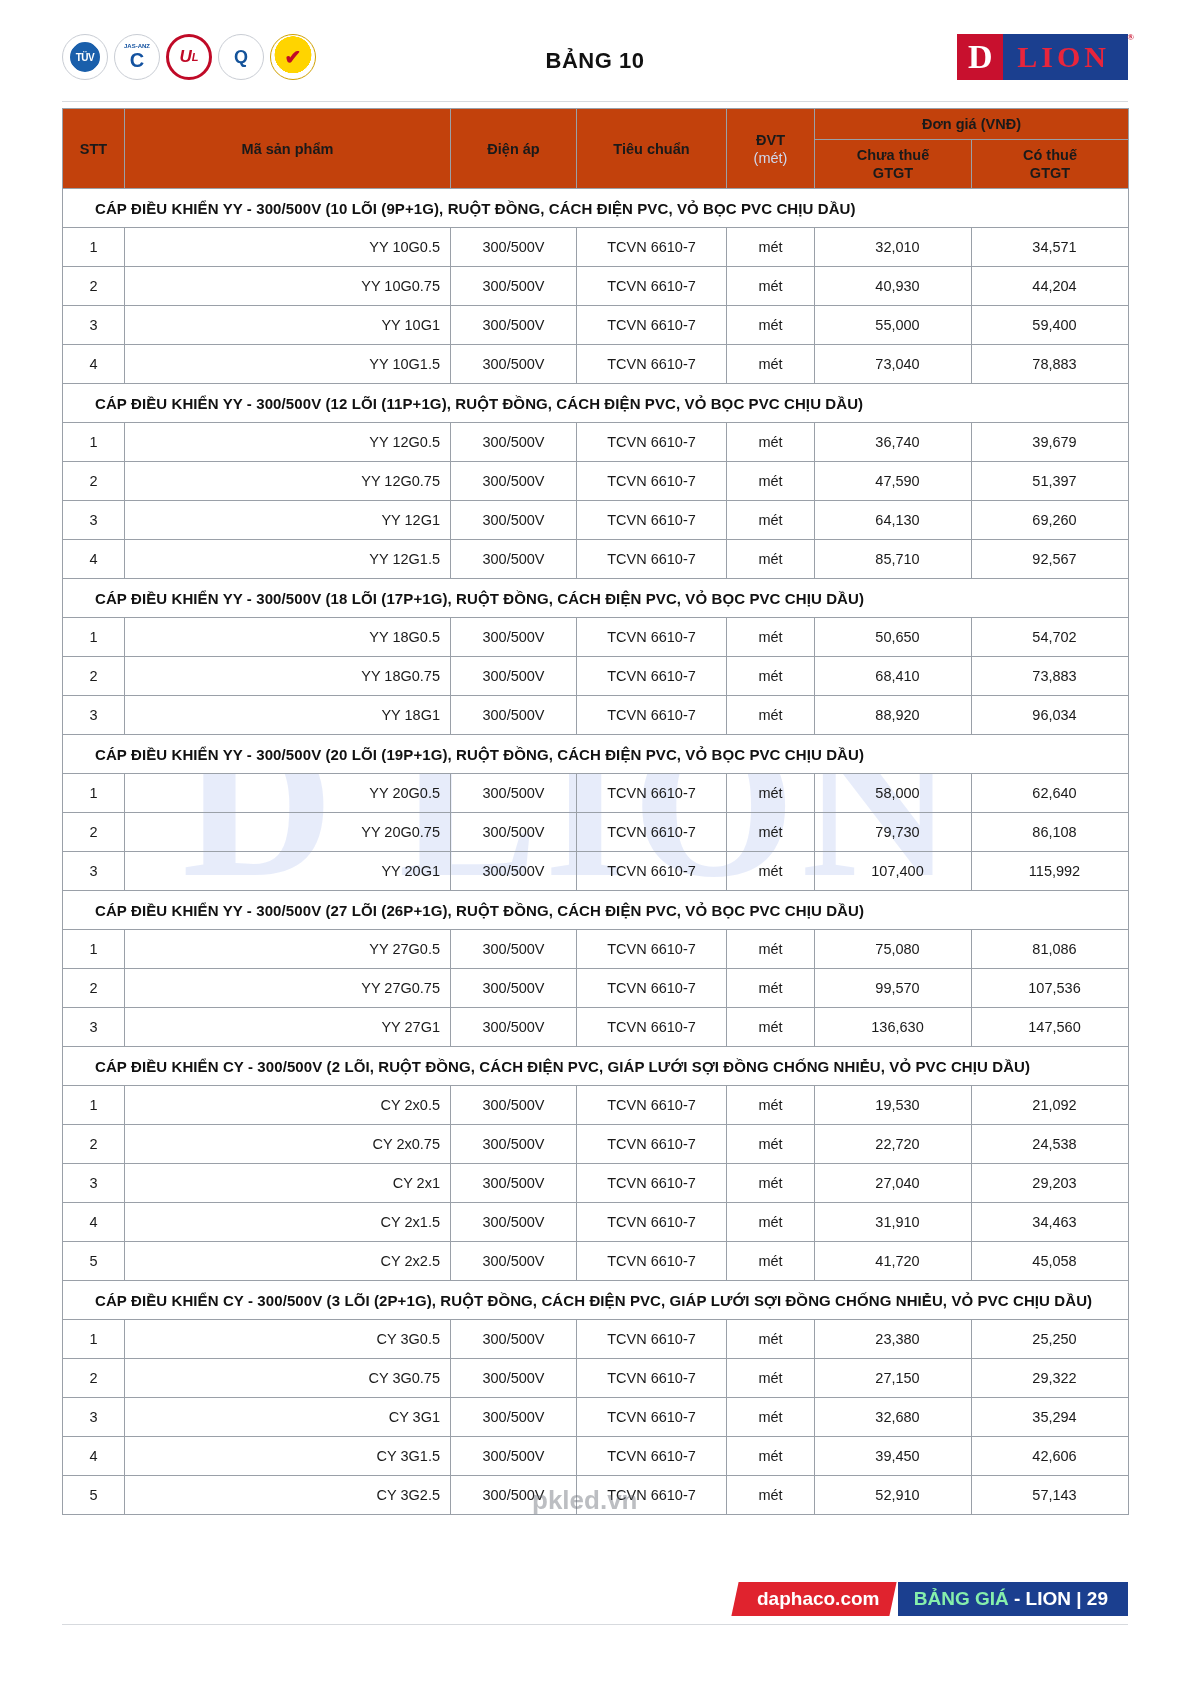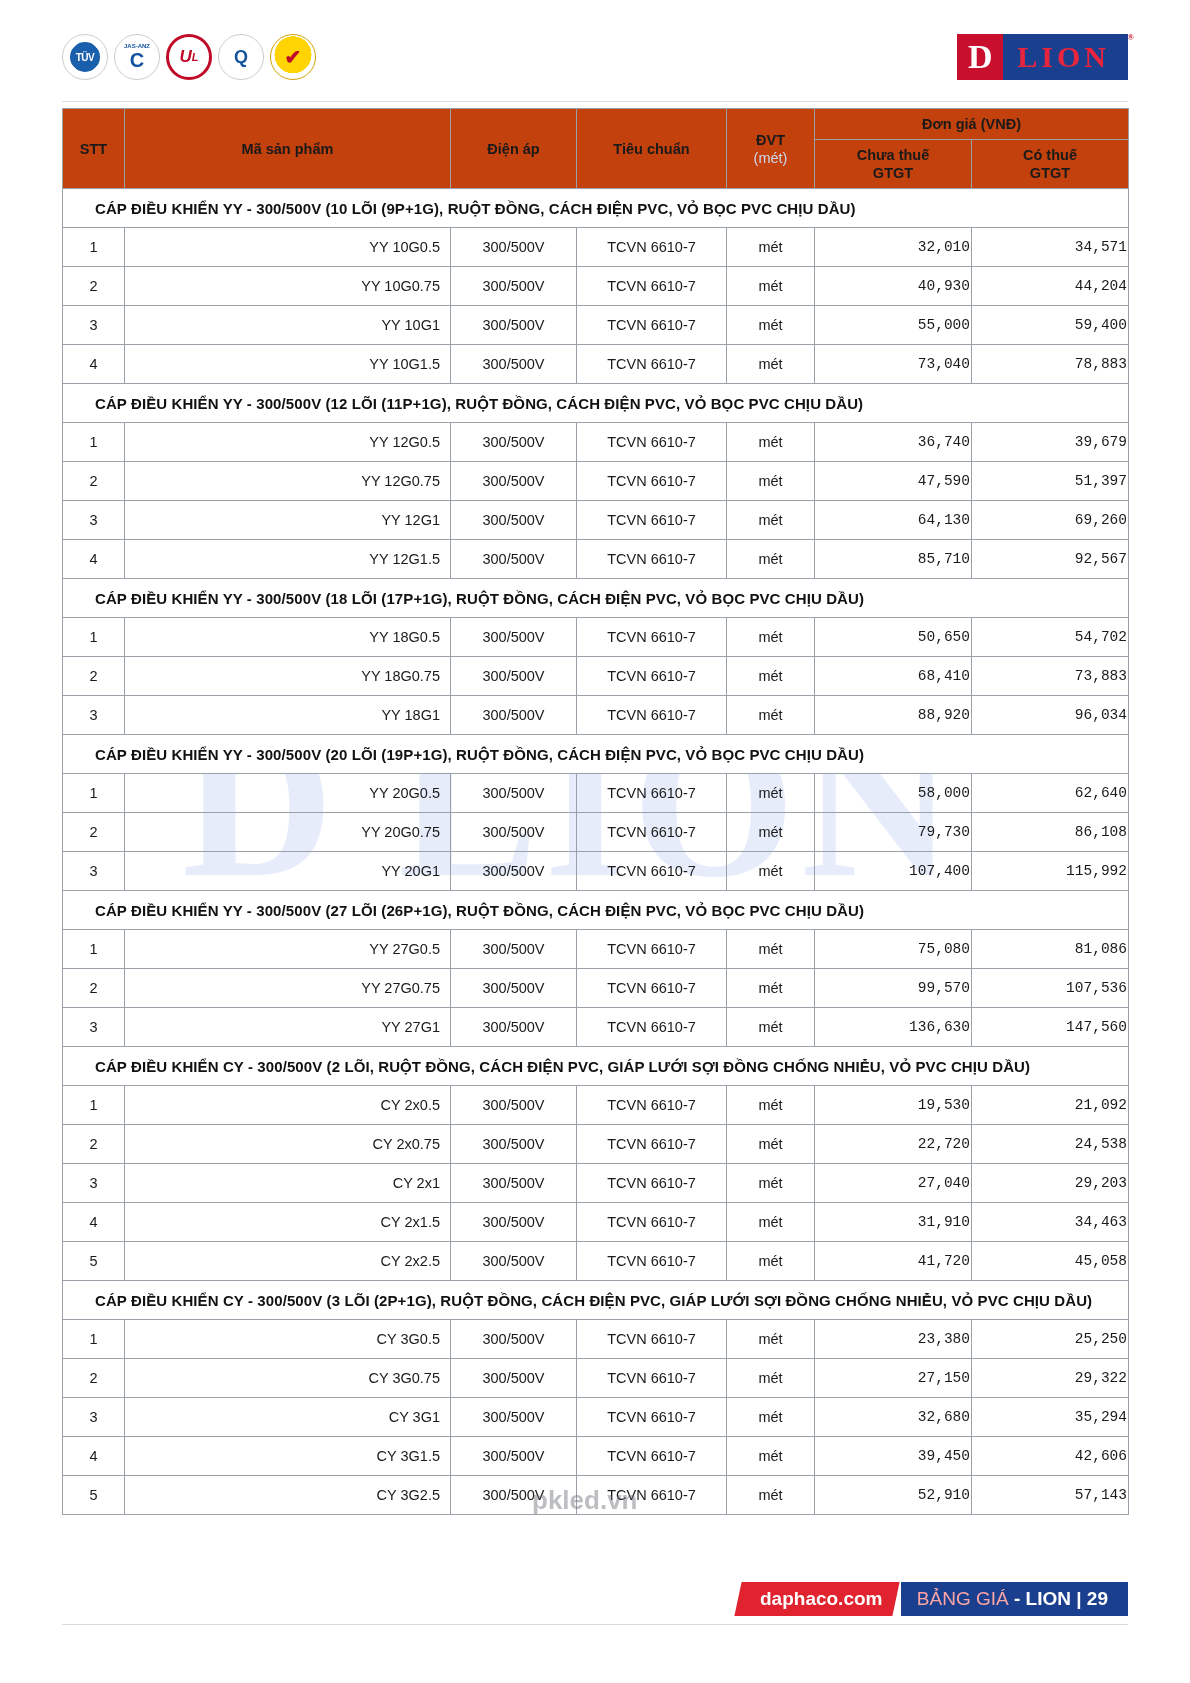--- a/index.html
+++ b/index.html
@@ -138,21 +138,21 @@
 
   tbody td {
     padding: 7px 10px;
     height: 39px;
   }
   td.c-stt  { text-align: center; }
   td.c-code { text-align: right; padding-left: 16px; }
   td.c-volt,
   td.c-std,
   td.c-unit { text-align: center; }
-  td.c-p1, td.c-p2 { text-align: right; padding-right: 1px; font-family: Liberation Mono, monospace; }
+  td.c-p1, td.c-p2 { text-align: center; padding-right: 1px; }
 
   tr.group-row td {
     background: #ffffff;
     font-weight: bold;
     font-size: 15px;
     text-align: left;
     padding: 8px 32px;
     line-height: 1.45;
     letter-spacing: 0.1px;
     color: #111;
@@ -209,21 +209,21 @@
   }
   .foot-red > span { transform: skewX(12deg); }
   .foot-blue {
     background: #1b3f8f;
     color: #ffffff;
     font-size: 19px;
     display: flex; align-items: center;
     padding: 0 20px 0 16px;
     margin-left: 4px;
   }
-  .foot-blue .light { font-weight: normal; color: #fca5a5; }
+  .foot-blue .light { font-weight: bold; color: #86efac; }
   .foot-blue .bold  { font-weight: 900; }
   .footer-rule {
     margin-top: 8px;
     height: 1px;
     background: #d7dade;
   }
 </style>
 </head>
 <body>
 
@@ -237,20 +237,21 @@
       <div>
           <div style="font-size:6px;">JAS-ANZ</div>
           <div class="c">C</div>
         </div>
     </div>
     <div class="cert-logo cert-ul">U<sub style="font-size:11px;">L</sub></div>
     <div class="cert-logo cert-q">Q</div>
     <div class="cert-logo cert-vn">✔</div>
   </div>
 
+  <div class="page-title">BẢNG 10</div>
 
   <div class="brand-logo">
     <div class="brand-p">D</div>
     <div class="brand-lion">
       <span>LION</span>
       <span class="brand-reg">®</span>
     </div>
   </div>
 
   <div class="header-rule"></div>

